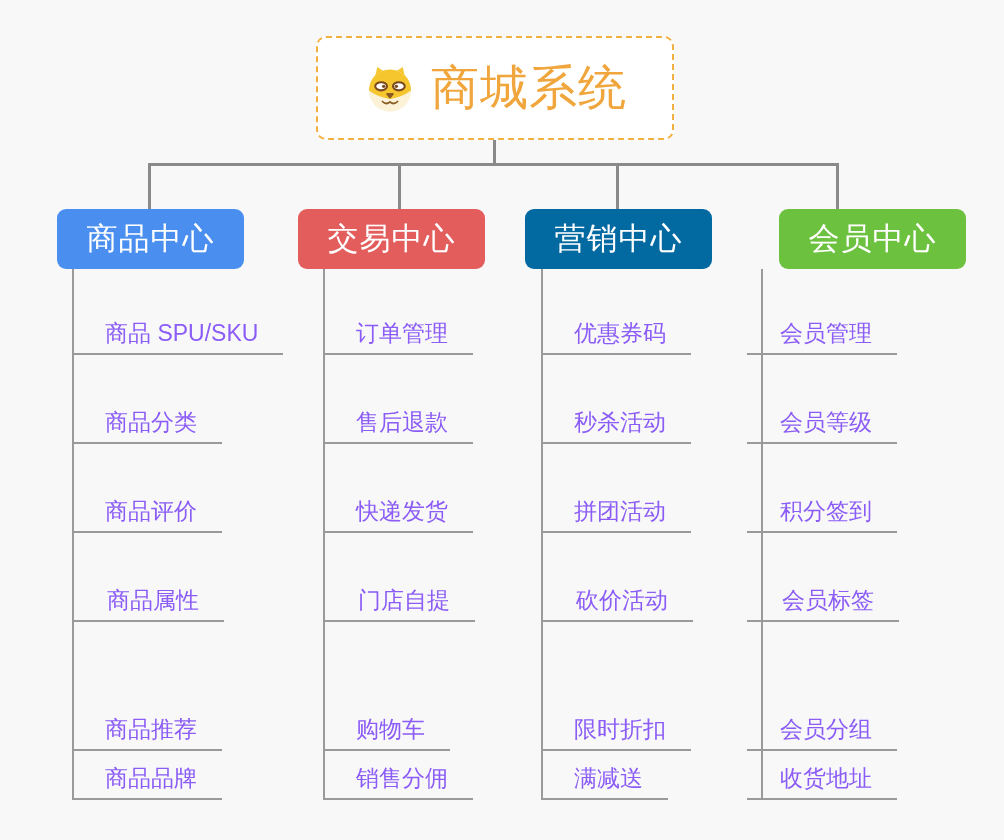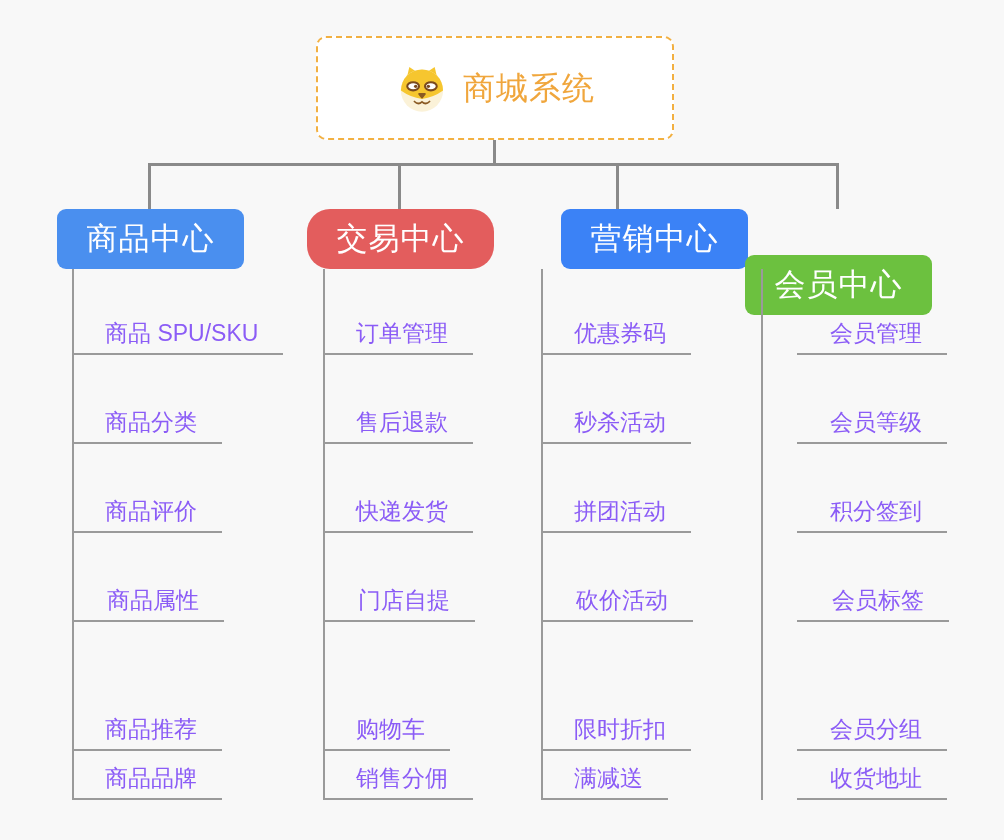--- a/index.html
+++ b/index.html
@@ -25,21 +25,21 @@
     box-sizing: border-box;
     background: #ffffff;
     border: 2px dashed #f2b041;
     border-radius: 10px;
     display: flex;
     align-items: center;
     justify-content: center;
     gap: 14px;
   }
   .node-root .title {
-    font-size: 32px;
+    font-size: 48px;
     font-weight: 500;
     color: #f0a63c;
     letter-spacing: 1px;
     line-height: 1;
   }
   .node-root svg { display: block; }
 
   
   .cline { position: absolute; background: #8a8a8a; }
   .v-root { left: 493px; top: 140px; width: 3px; height: 24px; }
@@ -55,23 +55,23 @@
     border-radius: 9px;
     display: flex;
     align-items: center;
     justify-content: center;
     color: #ffffff;
     font-size: 31px;
     letter-spacing: 1px;
     cursor: default;
   }
   .b0 { left: 57px;  background: #4a8fef; }
-  .b1 { left: 307px; background: #e35d5d; border-radius: 23px; }
+  .b1 { left: 298px; background: #e35d5d; }
   .b2 { left: 525px; background: #edb044; }
-  .b3 { left: 745px; background: #6cc13f; margin-top: 46px; }
+  .b3 { left: 779px; background: #6cc13f; }
 
   
   .rail {
     position: absolute;
     top: 269px;
     width: 2px; height: 531px;
     background: #9a9a9a;
   }
   .rl0 { left: 72px; } .rl1 { left: 323px; } .rl2 { left: 541px; } .rl3 { left: 761px; }
 
@@ -79,21 +79,21 @@
   .child {
     position: absolute;
     height: 40px;
     line-height: 40px;
     padding: 0 25px 0 33px;
     border-bottom: 2px solid #9a9a9a;
     font-size: 23px;
     color: #8b5cf6;
     white-space: nowrap;
   }
-  .c0 { left: 72px; } .c1 { left: 323px; } .c2 { left: 541px; } .c3 { left: 797px; }
+  .c0 { left: 72px; } .c1 { left: 323px; } .c2 { left: 541px; } .c3 { left: 747px; }
   .r0 { top: 313px; } .r1 { top: 402px; } .r2 { top: 491px; }
   .r3 { top: 580px; padding-left: 35px; } .r4 { top: 669px; margin-top: 40px; } .r5 { top: 758px; }
 </style>
 </head>
 <body>
 
 <div id="canvas">
 
   <div class="cline v-root"></div>
   <div class="cline h-rail"></div>
@@ -135,21 +135,21 @@
     <span>交易中心</span>
   </div>
   <div class="rail rl1"></div>
   <div class="child c1 r0">订单管理</div>
   <div class="child c1 r1">售后退款</div>
   <div class="child c1 r2">快递发货</div>
   <div class="child c1 r3">门店自提</div>
   <div class="child c1 r4">购物车</div>
   <div class="child c1 r5">销售分佣</div>
 
-  <div class="branch b2" style="background-color: #3b82f6; margin-left: 36px;">
+  <div class="branch b2" style="background-color: #0369a1;">
     <span>营销中心</span>
   </div>
   <div class="rail rl2"></div>
   <div class="child c2 r0">优惠券码</div>
   <div class="child c2 r1">秒杀活动</div>
   <div class="child c2 r2">拼团活动</div>
   <div class="child c2 r3">砍价活动</div>
   <div class="child c2 r4">限时折扣</div>
   <div class="child c2 r5">满减送</div>
 

